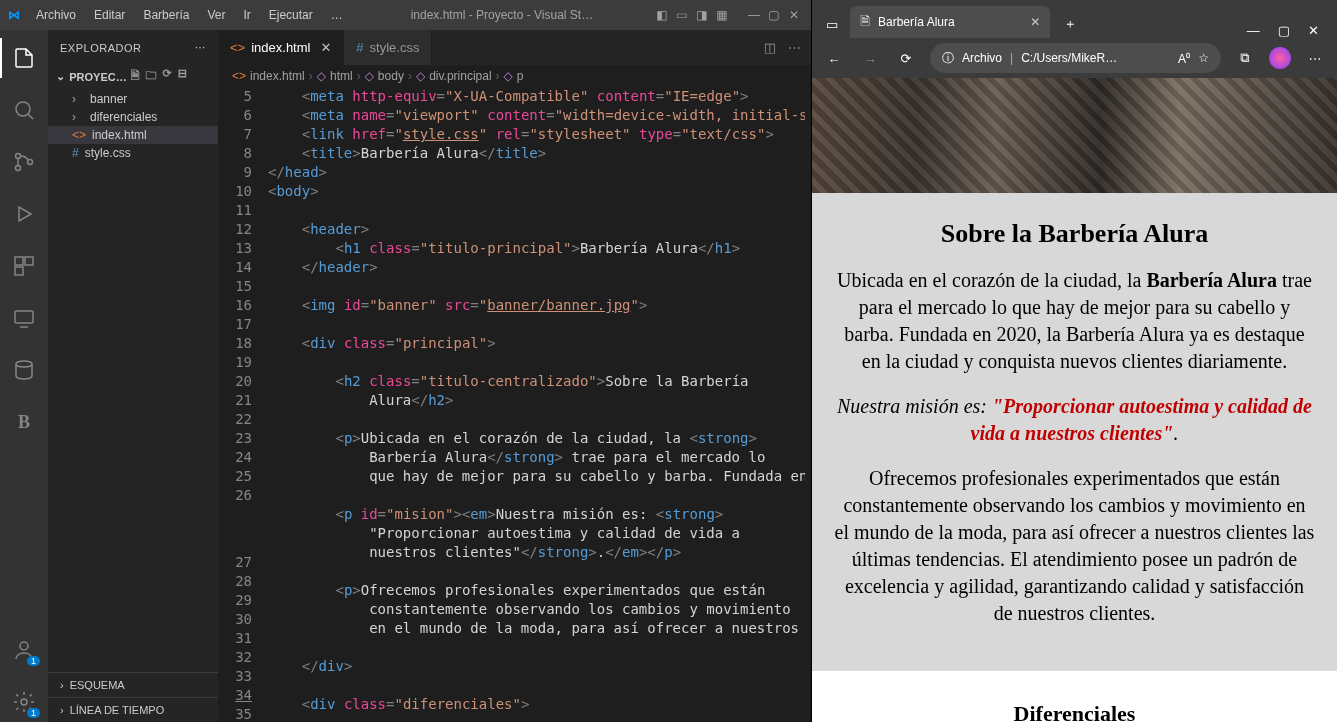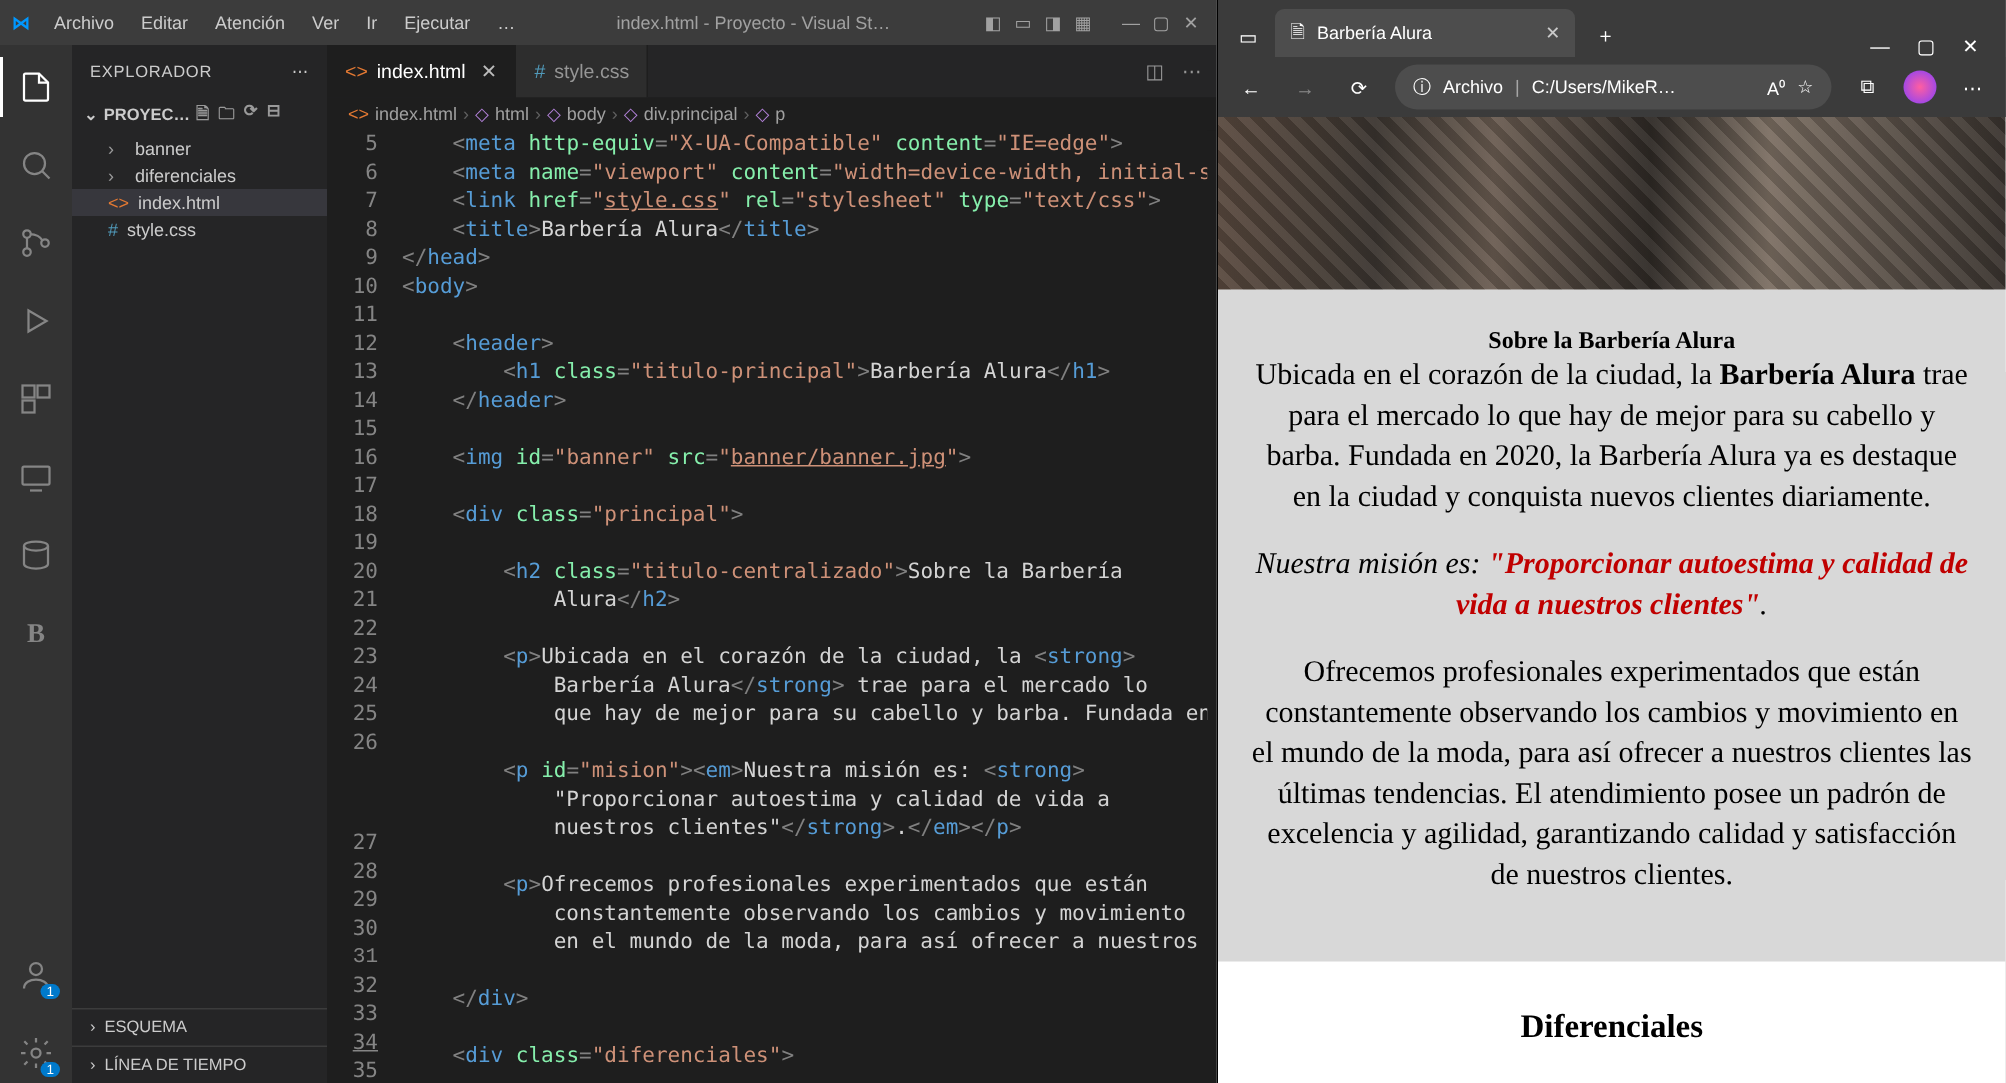--- a/index.html
+++ b/index.html
@@ -38,61 +38,61 @@
 .tab .close { margin-left:4px; opacity:.7; }
 .tabs .right { margin-left:auto; display:flex; align-items:center; gap:12px; padding:0 10px; color:#969696; }
 .crumbs { height:22px; display:flex; align-items:center; gap:4px; padding:0 14px; color:#a0a0a0; font-size:12px; background:#1e1e1e; }
 .crumbs .sep { opacity:.5; }
 .code { flex:1; display:flex; font-family:Consolas,monospace; font-size:14px; line-height:19px; overflow:hidden; }
 .gutter { width:50px; text-align:right; color:#858585; padding:0 16px 0 0; user-select:none; }
 .lines { flex:1; white-space:pre; overflow:hidden; color:#d4d4d4; }
 .lines .ln { height:19px; }
 .t-tag { color:#808080; }
 .t-nm { color:#569cd6; }
-.t-attr { color:#86efac; }
+.t-attr { color:#ec4899; }
 .t-str { color:#ce9178; }
 .t-txt { color:#d4d4d4; }
 .ul { text-decoration:underline; }
 .minimap { width:6px; background:#1e1e1e; }
 
 .edge { flex:1; height:722px; background:#fff; display:flex; flex-direction:column; border-left:1px solid #000; }
 .edge .chrome { background:#3b3b3b; color:#fff; }
 .edge .tabsrow { height:38px; display:flex; align-items:flex-end; padding:4px 8px 0 8px; gap:6px; }
 .edge .etab { background:#4d4d4d; border-radius:6px 6px 0 0; height:32px; display:flex; align-items:center; padding:0 10px; gap:8px; font-size:12px; min-width:200px; }
 .edge .etab .x { margin-left:auto; opacity:.7; }
 .edge .plus { width:28px; height:28px; display:flex; align-items:center; justify-content:center; color:#fff; }
 .edge .tabsrow .winbtns { margin-left:auto; display:flex; gap:18px; padding-right:10px; color:#fff; }
 .edge .toolbar { height:40px; display:flex; align-items:center; padding:0 10px; gap:12px; background:#3b3b3b; }
 .edge .toolbar .btn { width:24px; height:24px; display:flex; align-items:center; justify-content:center; color:#fff; }
 .edge .addr { flex:1; background:#4d4d4d; border-radius:16px; height:30px; display:flex; align-items:center; padding:0 12px; gap:8px; font-size:12px; }
 .edge .addr .info { display:flex; align-items:center; gap:4px; }
 .edge .page { flex:1; overflow:auto; background:#fff; color:#000; font-family:"Times New Roman",serif; position:relative; }
 .edge .banner { height:115px; background:linear-gradient(90deg,#5a4a3f,#3b3530 20%,#6b5d52 35%,#2f2a26 55%,#7c6f63 70%,#3a342f 100%); position:relative; }
 .edge .banner::after{content:"";position:absolute;inset:0;background:repeating-linear-gradient(45deg,rgba(0,0,0,.15) 0 6px,rgba(255,255,255,.05) 6px 12px);}
 .edge .principal { background:#d8d8d8; padding:26px 22px; text-align:center; }
-.edge .principal h2 { font-size:16px; font-weight:bold; }
+.edge .principal h2 { font-size:26px; font-weight:bold; margin-bottom:18px; }
 .edge .principal p { font-size:20px; margin-bottom:18px; line-height:1.35;text-align:center; }
 .edge .mision { font-style:italic; font-size:18px; }
 .edge .mision strong { color:#c00000; font-weight:bold; }
 .edge .dif { padding:30px 22px; }
 .edge .dif h2 { text-align:center; font-size:22px; font-weight:bold; margin-bottom:26px; }
 .edge .dif .row { display:flex; align-items:flex-start; }
 .edge .dif ul { list-style:disc; padding-left:40px; font-size:16px; font-style:italic; max-width:140px; }
 .edge .dif .img { width:200px; height:110px; background:linear-gradient(135deg,#3e3229,#1f1a16 40%,#5a4b3f 70%,#2a231e);}
 </style>
 </head>
 <body>
 
 <div class="vscode">
   <div class="titlebar">
     <span style="color:#0098ff;font-weight:bold;">⋈</span>
     <div class="menus" id="menus">
         <span>Archivo</span>
         <span>Editar</span>
-        <span>Atención</span>
+        <span>Barbería</span>
         <span>Ver</span>
         <span>Ir</span>
         <span>Ejecutar</span>
         <span>…</span>
       </div>
     <div class="center">index.html - Proyecto - Visual St…</div>
     <div class="wincontrols">
       <span>◧</span>
       <span>▭</span>
       <span>◨</span>
@@ -264,21 +264,21 @@
             <div style="height: 19px;">21</div>
             <div style="height: 19px;">22</div>
             <div style="height: 19px;">23</div>
             <div style="height: 19px;">24</div>
             <div style="height: 19px;">25</div>
             <div style="height: 19px;">26</div>
             <div style="height: 19px; margin-top: 48px;">27</div>
             <div style="height: 19px;">28</div>
             <div style="height: 19px;">29</div>
             <div style="height: 19px;">30</div>
-            <div style="height: 19px; font-family: Liberation Mono, monospace;">31</div>
+            <div style="height: 19px;">31</div>
             <div style="height: 19px;">32</div>
             <div style="height: 19px;">33</div>
             <div style="height: 19px; text-decoration: underline;">34</div>
             <div style="height: 19px;">35</div>
             <div style="height: 19px;">36</div>
             <div style="height: 19px;">37</div>
             <div style="height: 19px;">38</div>
           </div>
         <div class="lines" id="lines"><div class="ln"><span>    </span><span class="t-tag">&lt;</span><span class="t-nm">meta</span><span> </span><span class="t-attr">http-equiv</span><span class="t-tag">=</span><span class="t-str">"X-UA-Compatible"</span><span> </span><span class="t-attr">content</span><span class="t-tag">=</span><span class="t-str">"IE=edge"</span><span class="t-tag">&gt;</span></div><div class="ln"><span>    </span><span class="t-tag">&lt;</span><span class="t-nm">meta</span><span> </span><span class="t-attr">name</span><span class="t-tag">=</span><span class="t-str">"viewport"</span><span> </span><span class="t-attr">content</span><span class="t-tag">=</span><span class="t-str">"width=device-width, initial-scal</span></div><div class="ln"><span>    </span><span class="t-tag">&lt;</span><span class="t-nm">link</span><span> </span><span class="t-attr">href</span><span class="t-tag">=</span><span class="t-str">"</span><span class="t-str ul">style.css</span><span class="t-str">"</span><span> </span><span class="t-attr">rel</span><span class="t-tag">=</span><span class="t-str">"stylesheet"</span><span> </span><span class="t-attr">type</span><span class="t-tag">=</span><span class="t-str">"text/css"</span><span class="t-tag">&gt;</span></div><div class="ln"><span>    </span><span class="t-tag">&lt;</span><span class="t-nm">title</span><span class="t-tag">&gt;</span><span class="t-txt">Barbería Alura</span><span class="t-tag">&lt;/</span><span class="t-nm">title</span><span class="t-tag">&gt;</span></div><div class="ln"><span class="t-tag">&lt;/</span><span class="t-nm">head</span><span class="t-tag">&gt;</span></div><div class="ln"><span class="t-tag">&lt;</span><span class="t-nm">body</span><span class="t-tag">&gt;</span></div><div class="ln"><span></span></div><div class="ln"><span>    </span><span class="t-tag">&lt;</span><span class="t-nm">header</span><span class="t-tag">&gt;</span></div><div class="ln"><span>        </span><span class="t-tag">&lt;</span><span class="t-nm">h1</span><span> </span><span class="t-attr">class</span><span class="t-tag">=</span><span class="t-str">"titulo-principal"</span><span class="t-tag">&gt;</span><span class="t-txt">Barbería Alura</span><span class="t-tag">&lt;/</span><span class="t-nm">h1</span><span class="t-tag">&gt;</span></div><div class="ln"><span>    </span><span class="t-tag">&lt;/</span><span class="t-nm">header</span><span class="t-tag">&gt;</span></div><div class="ln"><span></span></div><div class="ln"><span>    </span><span class="t-tag">&lt;</span><span class="t-nm">img</span><span> </span><span class="t-attr">id</span><span class="t-tag">=</span><span class="t-str">"banner"</span><span> </span><span class="t-attr">src</span><span class="t-tag">=</span><span class="t-str">"</span><span class="t-str ul">banner/banner.jpg</span><span class="t-str">"</span><span class="t-tag">&gt;</span></div><div class="ln"><span></span></div><div class="ln"><span>    </span><span class="t-tag">&lt;</span><span class="t-nm">div</span><span> </span><span class="t-attr">class</span><span class="t-tag">=</span><span class="t-str">"principal"</span><span class="t-tag">&gt;</span></div><div class="ln"><span></span></div><div class="ln"><span>        </span><span class="t-tag">&lt;</span><span class="t-nm">h2</span><span> </span><span class="t-attr">class</span><span class="t-tag">=</span><span class="t-str">"titulo-centralizado"</span><span class="t-tag">&gt;</span><span class="t-txt">Sobre la Barbería </span></div><div class="ln"><span class="t-txt">            Alura</span><span class="t-tag">&lt;/</span><span class="t-nm">h2</span><span class="t-tag">&gt;</span></div><div class="ln"><span></span></div><div class="ln"><span>        </span><span class="t-tag">&lt;</span><span class="t-nm">p</span><span class="t-tag">&gt;</span><span class="t-txt">Ubicada en el corazón de la ciudad, la </span><span class="t-tag">&lt;</span><span class="t-nm">strong</span><span class="t-tag">&gt;</span></div><div class="ln"><span class="t-txt">            Barbería Alura</span><span class="t-tag">&lt;/</span><span class="t-nm">strong</span><span class="t-tag">&gt;</span><span class="t-txt"> trae para el mercado lo </span></div><div class="ln"><span class="t-txt">            que hay de mejor para su cabello y barba. Fundada en 20</span></div><div class="ln"><span></span></div><div class="ln"><span>        </span><span class="t-tag">&lt;</span><span class="t-nm">p</span><span> </span><span class="t-attr">id</span><span class="t-tag">=</span><span class="t-str">"mision"</span><span class="t-tag">&gt;</span><span class="t-tag">&lt;</span><span class="t-nm">em</span><span class="t-tag">&gt;</span><span class="t-txt">Nuestra misión es: </span><span class="t-tag">&lt;</span><span class="t-nm">strong</span><span class="t-tag">&gt;</span></div><div class="ln"><span class="t-txt">            "Proporcionar autoestima y calidad de vida a </span></div><div class="ln"><span class="t-txt">            nuestros clientes"</span><span class="t-tag">&lt;/</span><span class="t-nm">strong</span><span class="t-tag">&gt;</span><span class="t-txt">.</span><span class="t-tag">&lt;/</span><span class="t-nm">em</span><span class="t-tag">&gt;</span><span class="t-tag">&lt;/</span><span class="t-nm">p</span><span class="t-tag">&gt;</span></div><div class="ln"><span></span></div><div class="ln"><span>        </span><span class="t-tag">&lt;</span><span class="t-nm">p</span><span class="t-tag">&gt;</span><span class="t-txt">Ofrecemos profesionales experimentados que están </span></div><div class="ln"><span class="t-txt">            constantemente observando los cambios y movimiento </span></div><div class="ln"><span class="t-txt">            en el mundo de la moda, para así ofrecer a nuestros cli</span></div><div class="ln"><span></span></div><div class="ln"><span>    </span><span class="t-tag">&lt;/</span><span class="t-nm">div</span><span class="t-tag">&gt;</span></div><div class="ln"><span></span></div><div class="ln"><span>    </span><span class="t-tag">&lt;</span><span class="t-nm">div</span><span> </span><span class="t-attr">class</span><span class="t-tag">=</span><span class="t-str">"diferenciales"</span><span class="t-tag">&gt;</span></div><div class="ln"><span></span></div></div>
         <div class="minimap"></div>

